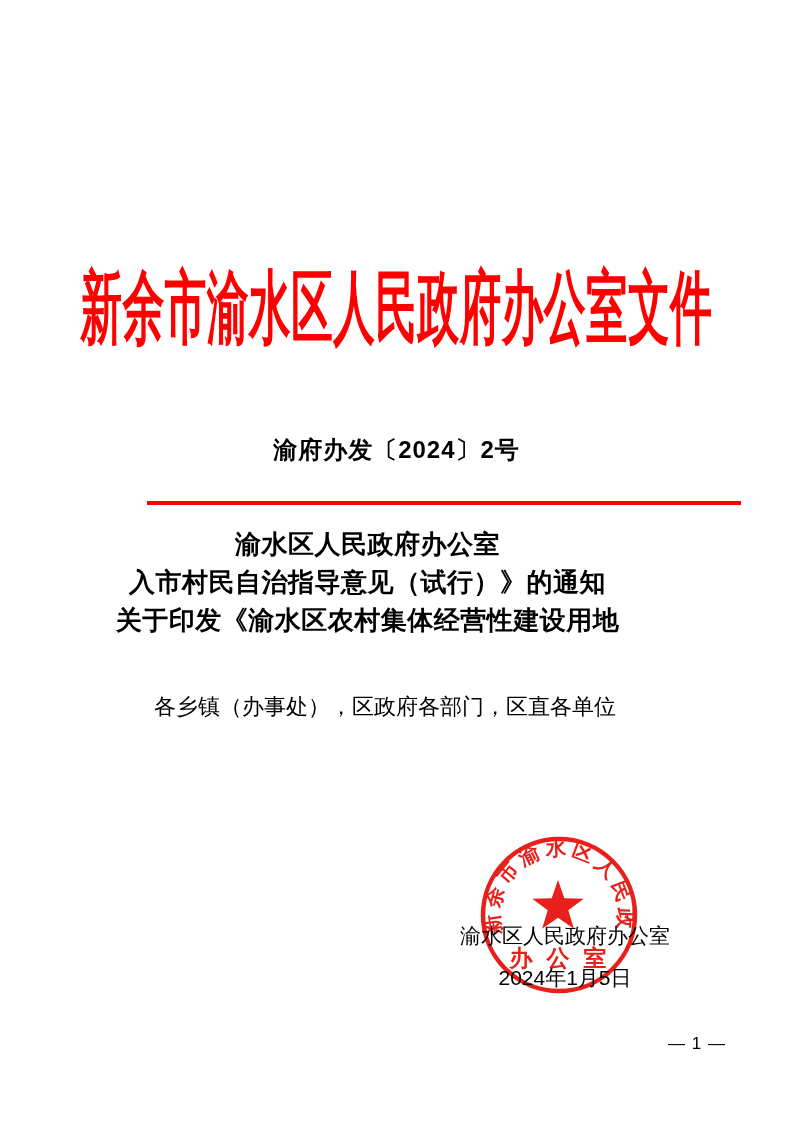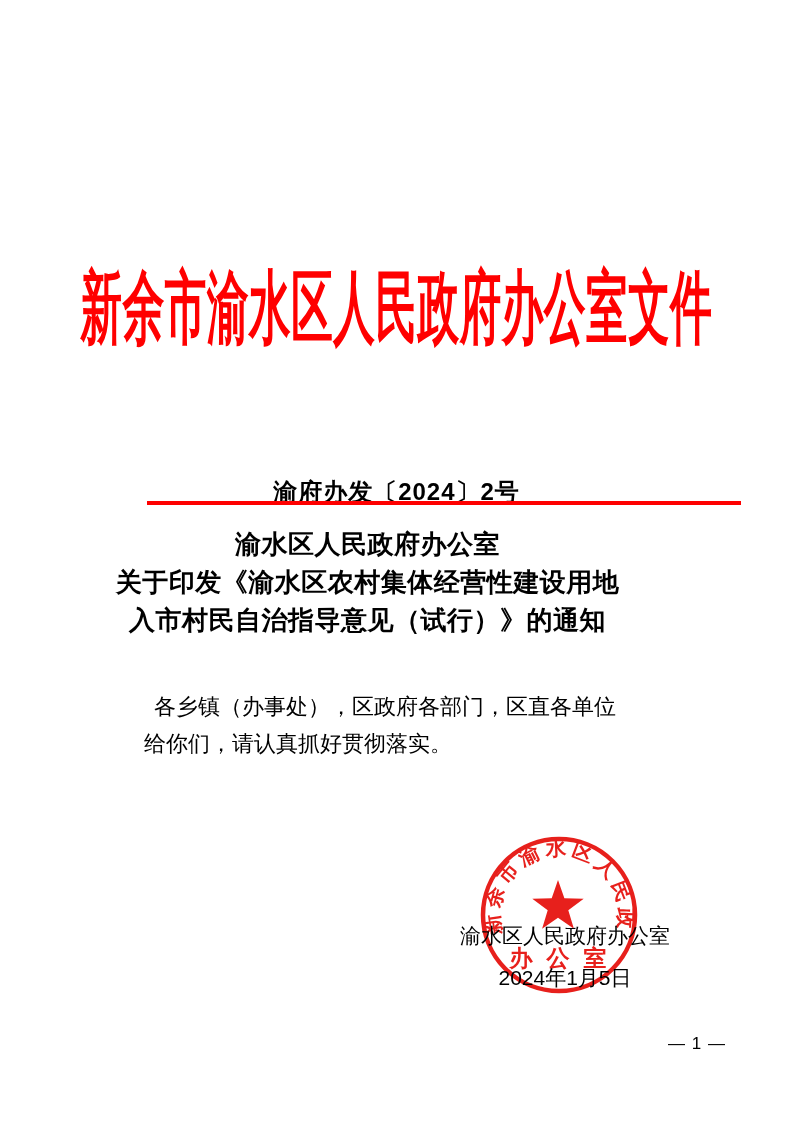--- a/index.html
+++ b/index.html
@@ -15,21 +15,21 @@
     display:flex;align-items:center;justify-content:center;
   }
   .rh-inner{
     font-family:"Liberation Serif","DejaVu Serif",serif;
     font-weight:bold;font-size:80px;line-height:1;color:#ff0000;
     white-space:nowrap;letter-spacing:1px;
     transform:scaleX(0.52);transform-origin:50% 50%;
   }
   
   .doc-number{
-    top:472px;left:0;right:0;text-align:center;
+    top:430px;left:0;right:0;text-align:center;
     font-size:24px;font-weight:bold;letter-spacing:1px;
   }
   
   .red-rule{top:497px;left:95px;width:622px;height:4px;background:#fe0000;}
   
   .doc-title{
     top:521px;left:0;right:0;padding-right:58px;
     text-align:center;font-size:26px;font-weight:bold;line-height:38px;
     letter-spacing:0.5px;
   }
@@ -57,27 +57,26 @@
   <div class="abs red-header">
     <span class="rh-inner">新余市渝水区人民政府办公室文件</span>
   </div>
 
   <div class="abs doc-number">渝府办发〔2024〕2号</div>
 
   <div class="abs red-rule"></div>
 
   <div class="abs doc-title">
     <div class="t-line">渝水区人民政府办公室</div>
+    <div class="t-line">入市村民自治指导意见（试行）》的通知</div>
     <div class="t-line">关于印发《渝水区农村集体经营性建设用地</div>
-    <div class="t-line">入市村民自治指导意见（试行）》的通知</div>
   </div>
 
   <div class="abs body-text">
     <div class="b-line l0">各乡镇（办事处），区政府各部门，区直各单位</div>
-    <div class="b-line l3">给你们，请认真抓好贯彻落实。</div>
   </div>
 
   <div class="abs signature">渝水区人民政府办公室</div>
 
   <div class="abs sig-date">2024年1月5日</div>
 
   <svg class="seal" width="160" height="160" viewBox="0 0 160 160">
     <circle cx="80" cy="80" r="76" fill="none" stroke="#e60f0a" stroke-width="4.5"></circle>
     <defs>
       <path id="sealArc" d="M 23.6 100.5 A 60 60 0 1 1 136.4 100.5" fill="none"></path>

